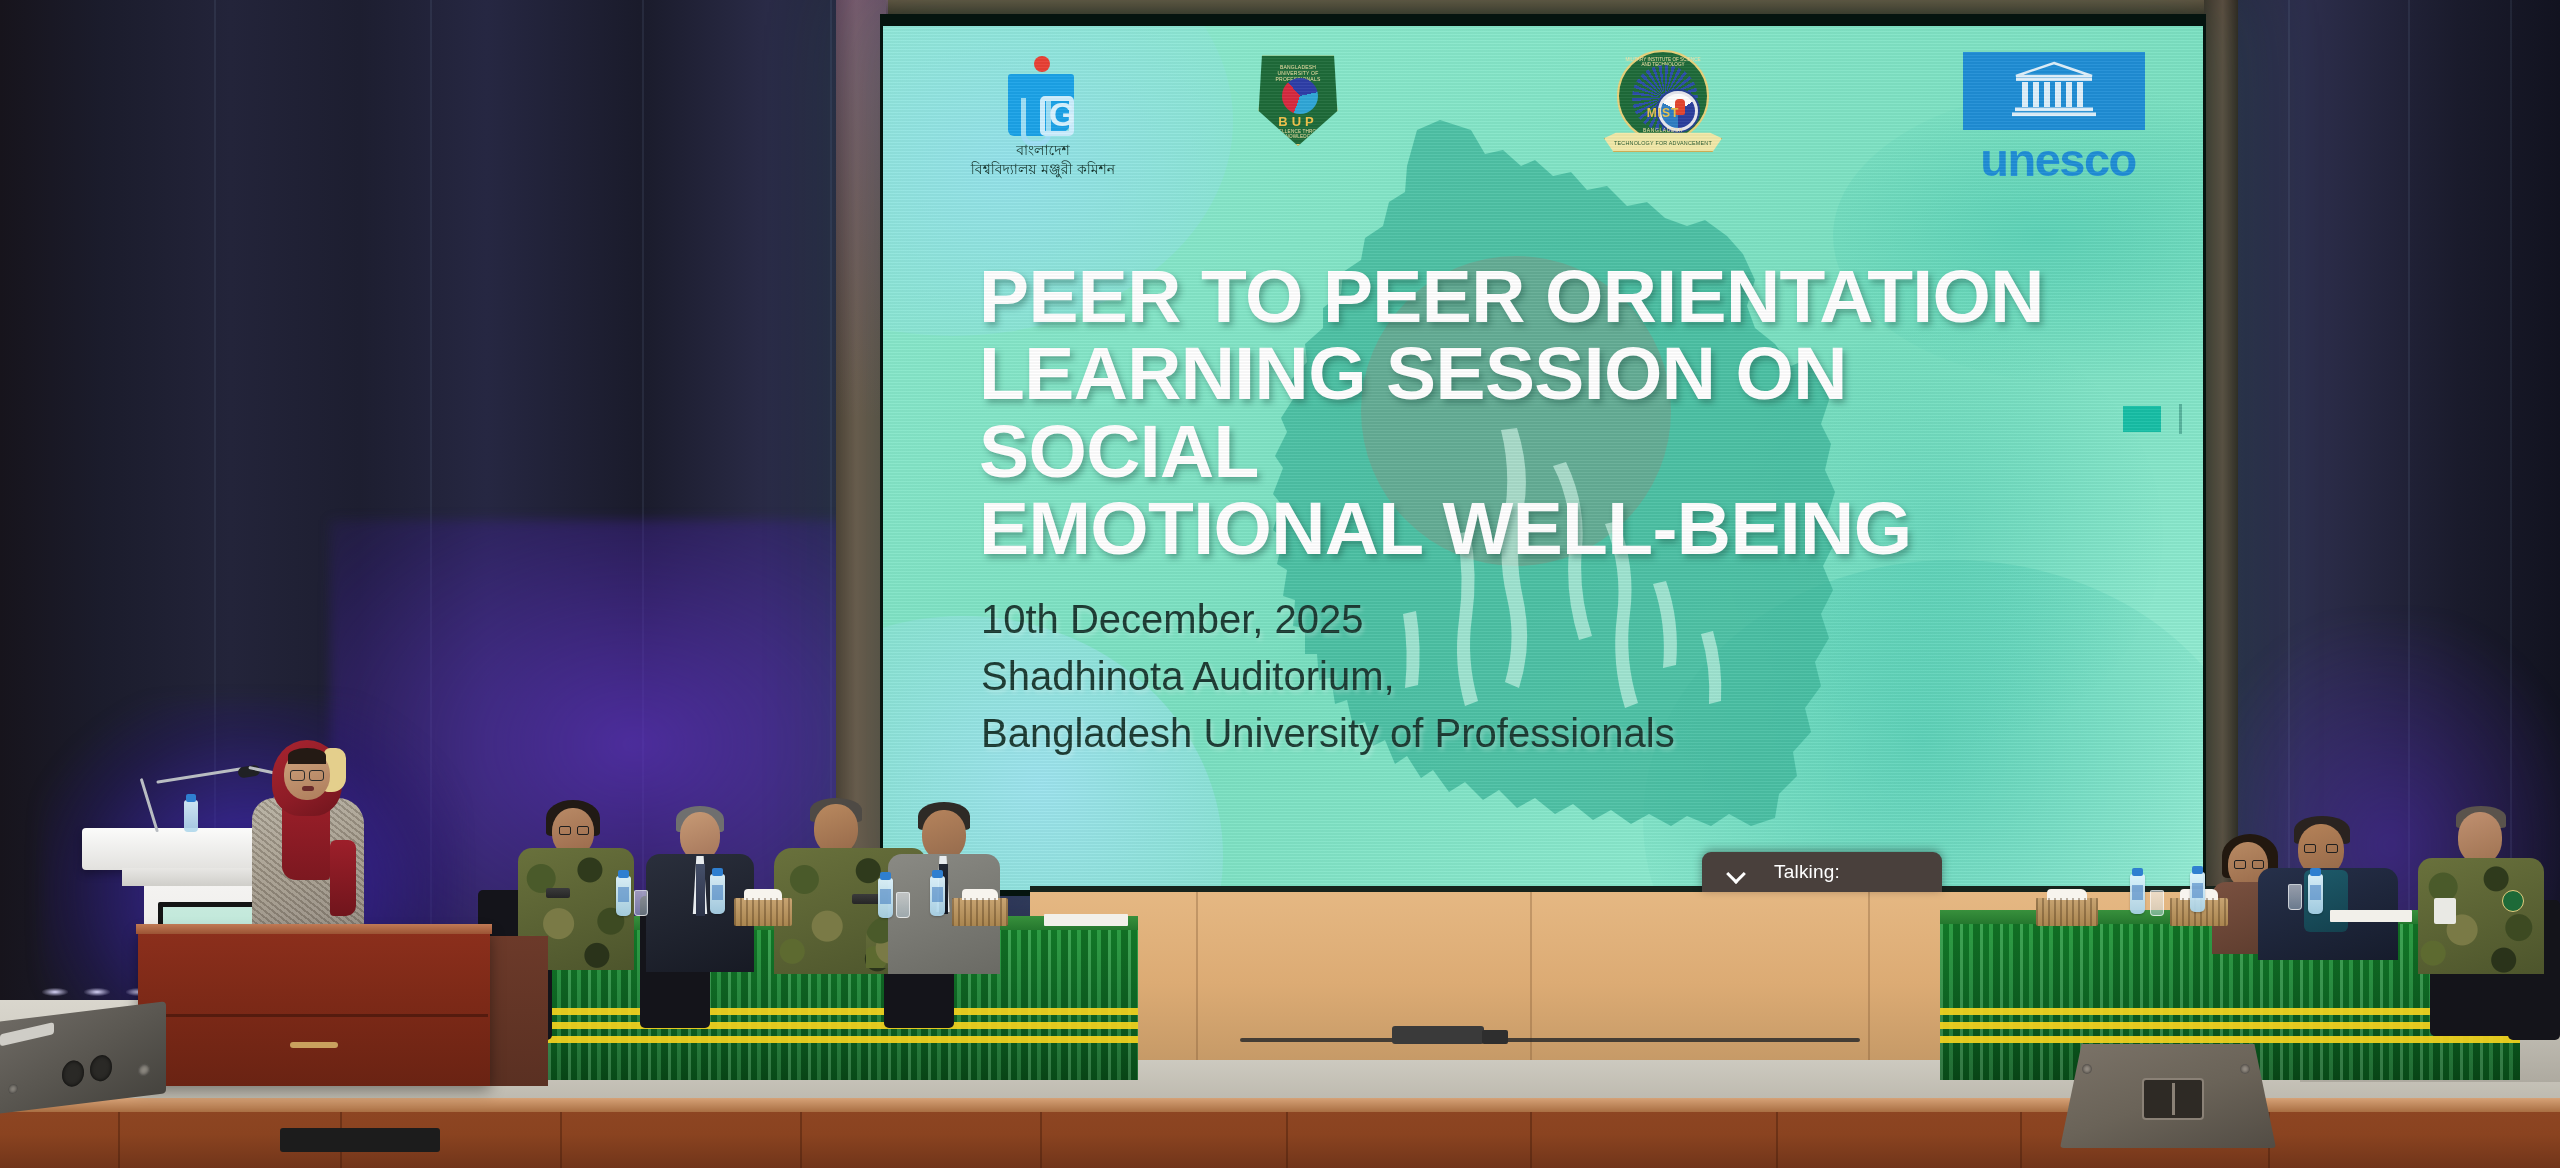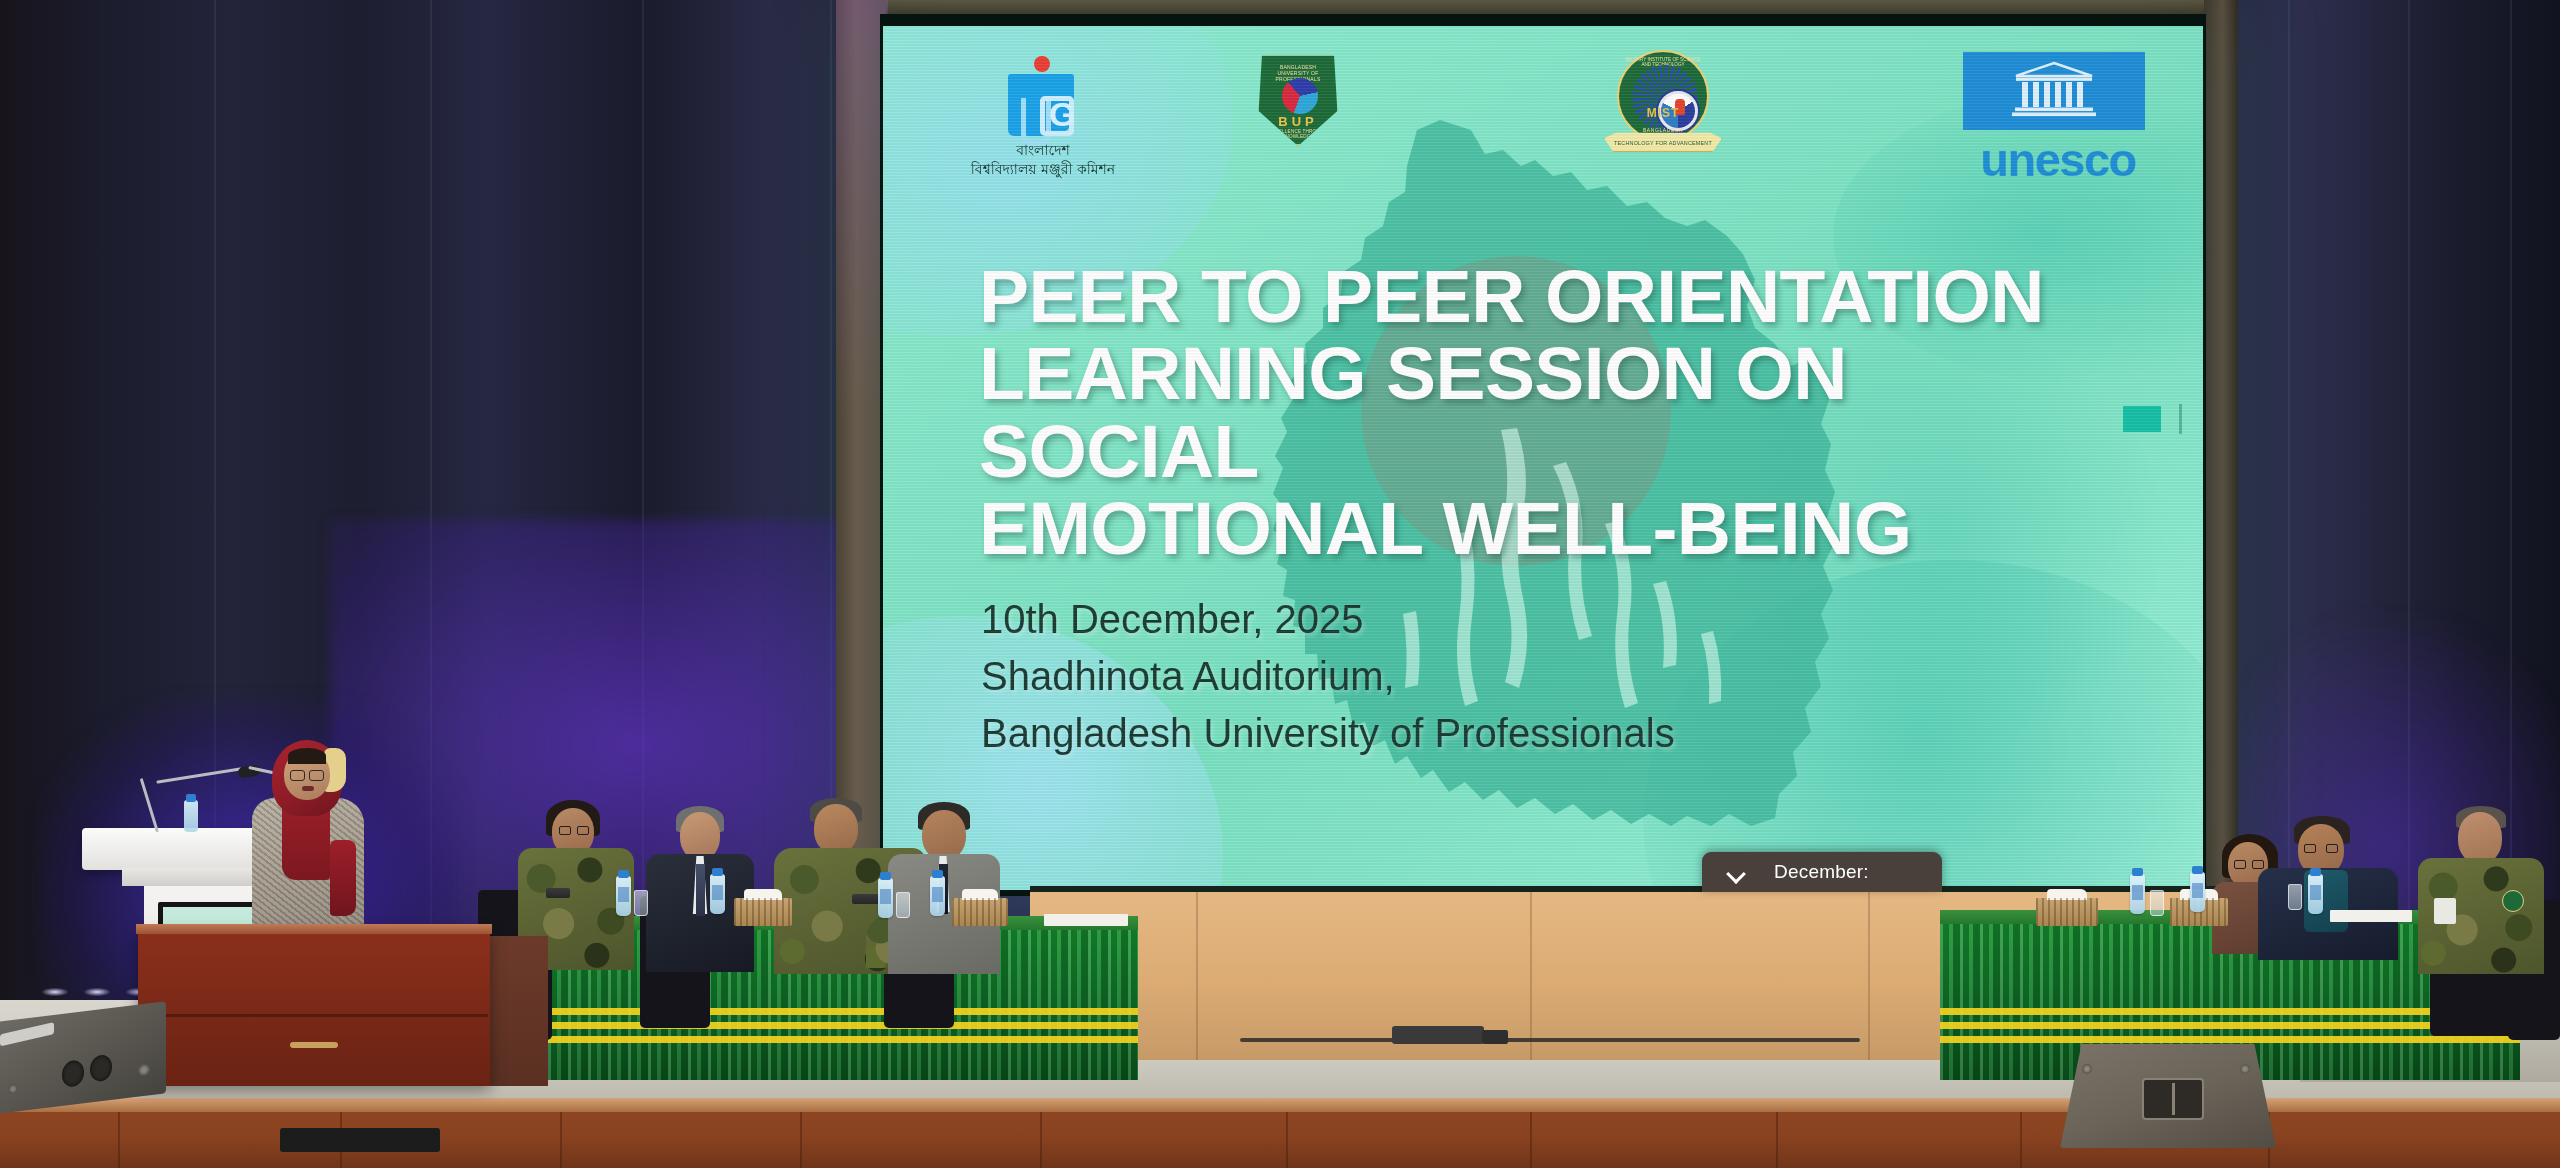--- a/index.html
+++ b/index.html
@@ -485,21 +485,21 @@
       <div class="slide-sub">
         <span>10th December, 2025</span>
         <span>Shadhinota Auditorium,</span>
         <span>Bangladesh University of Professionals</span>
       </div>
     </div>
   </div>
 
   <div class="talk-bar">
     <span class="chev"></span>
-    <span>December:</span>
+    <span>Talking:</span>
   </div>
 
   <div class="beige-top"></div>
   <div class="beige-wall">
     <div class="beige-seam" style="left:166px"></div>
     <div class="beige-seam" style="left:500px"></div>
     <div class="beige-seam" style="left:838px"></div>
     <div class="beige-seam" style="left:1190px"></div>
   </div>
   <div class="floor-cable"></div>

